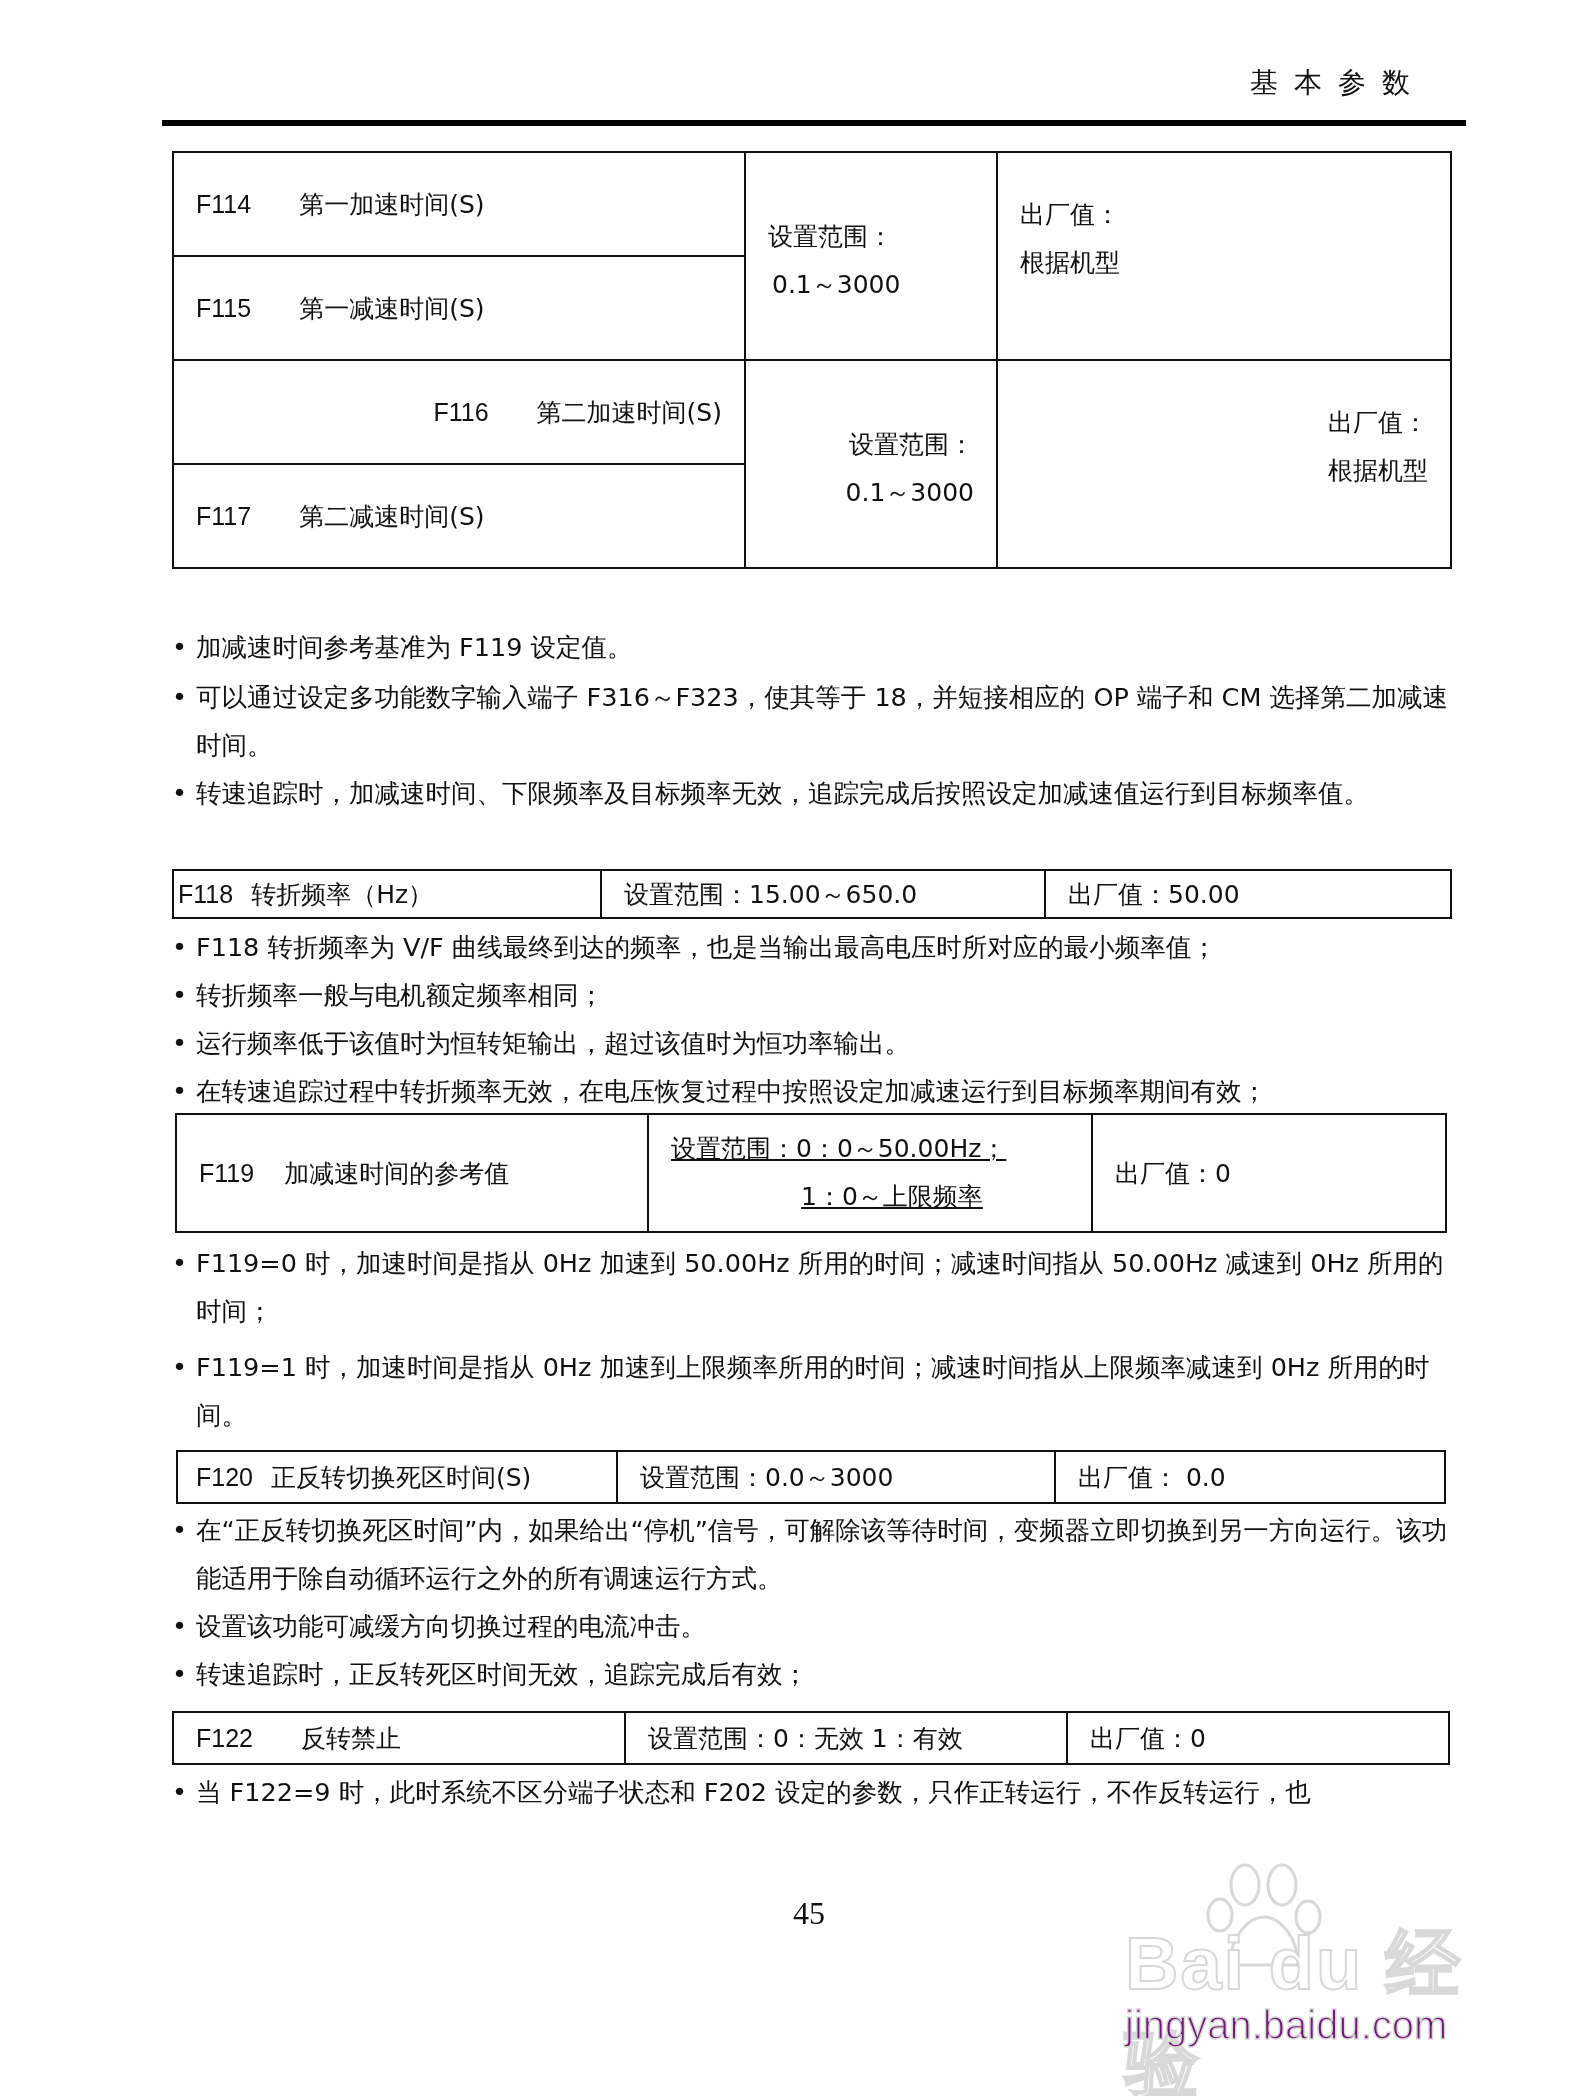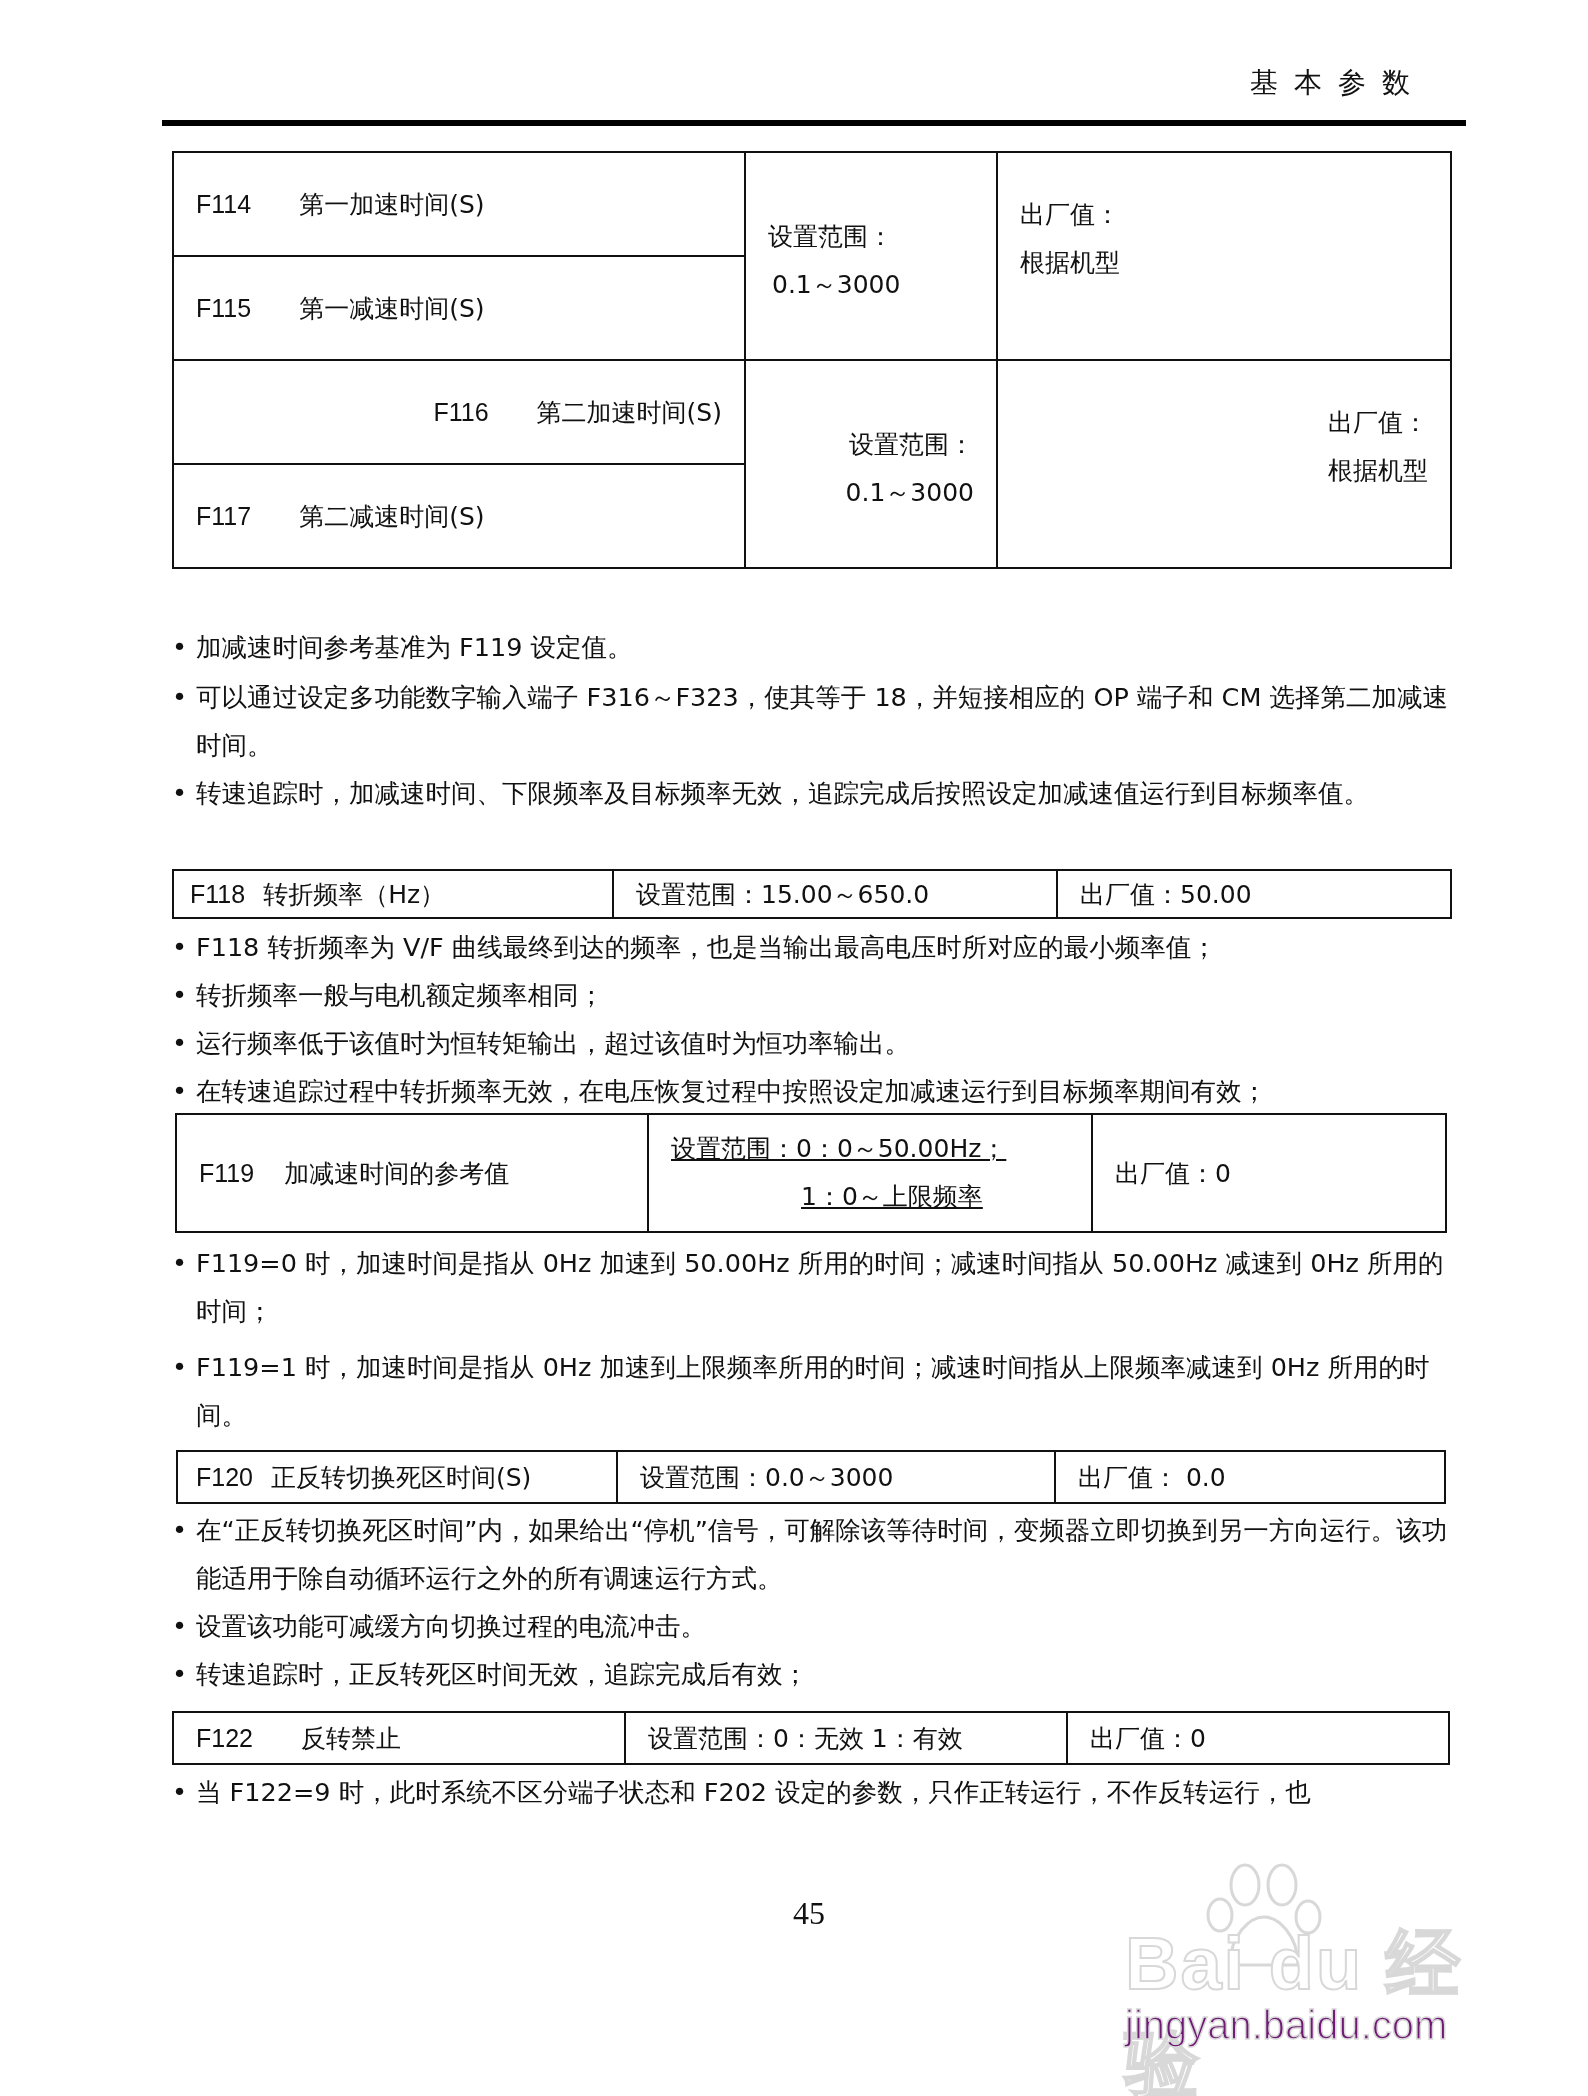--- a/index.html
+++ b/index.html
@@ -105,21 +105,21 @@
 
 <div class="bullets" style="top:623px;">
   <div class="bullet" style="margin-bottom:2px;">加减速时间参考基准为 F119 设定值。</div>
   <div class="bullet">可以通过设定多功能数字输入端子 F316～F323，使其等于 18，并短接相应的 OP 端子和 CM 选择第二加减速时间。</div>
   <div class="bullet">转速追踪时，加减速时间、下限频率及目标频率无效，追踪完成后按照设定加减速值运行到目标频率值。</div>
 </div>
 
 <table class="param" style="top:869px; left:172px; width:1280px;">
   <tbody>
       <tr style="height:48px;">
-    <td style="width:400px; padding-left:16px;">
+    <td style="width:400px; padding-left:4px;">
       <span class="code">F118</span><span>转折频率（Hz）</span>
     </td>
     <td style="width:398px;">设置范围：15.00～650.0</td>
     <td>出厂值：50.00</td>
   </tr>
 </tbody>
   </table>
 
 <div class="bullets" style="top:923px;">
   <div class="bullet">F118 转折频率为 V/F 曲线最终到达的频率，也是当输出最高电压时所对应的最小频率值；</div>

